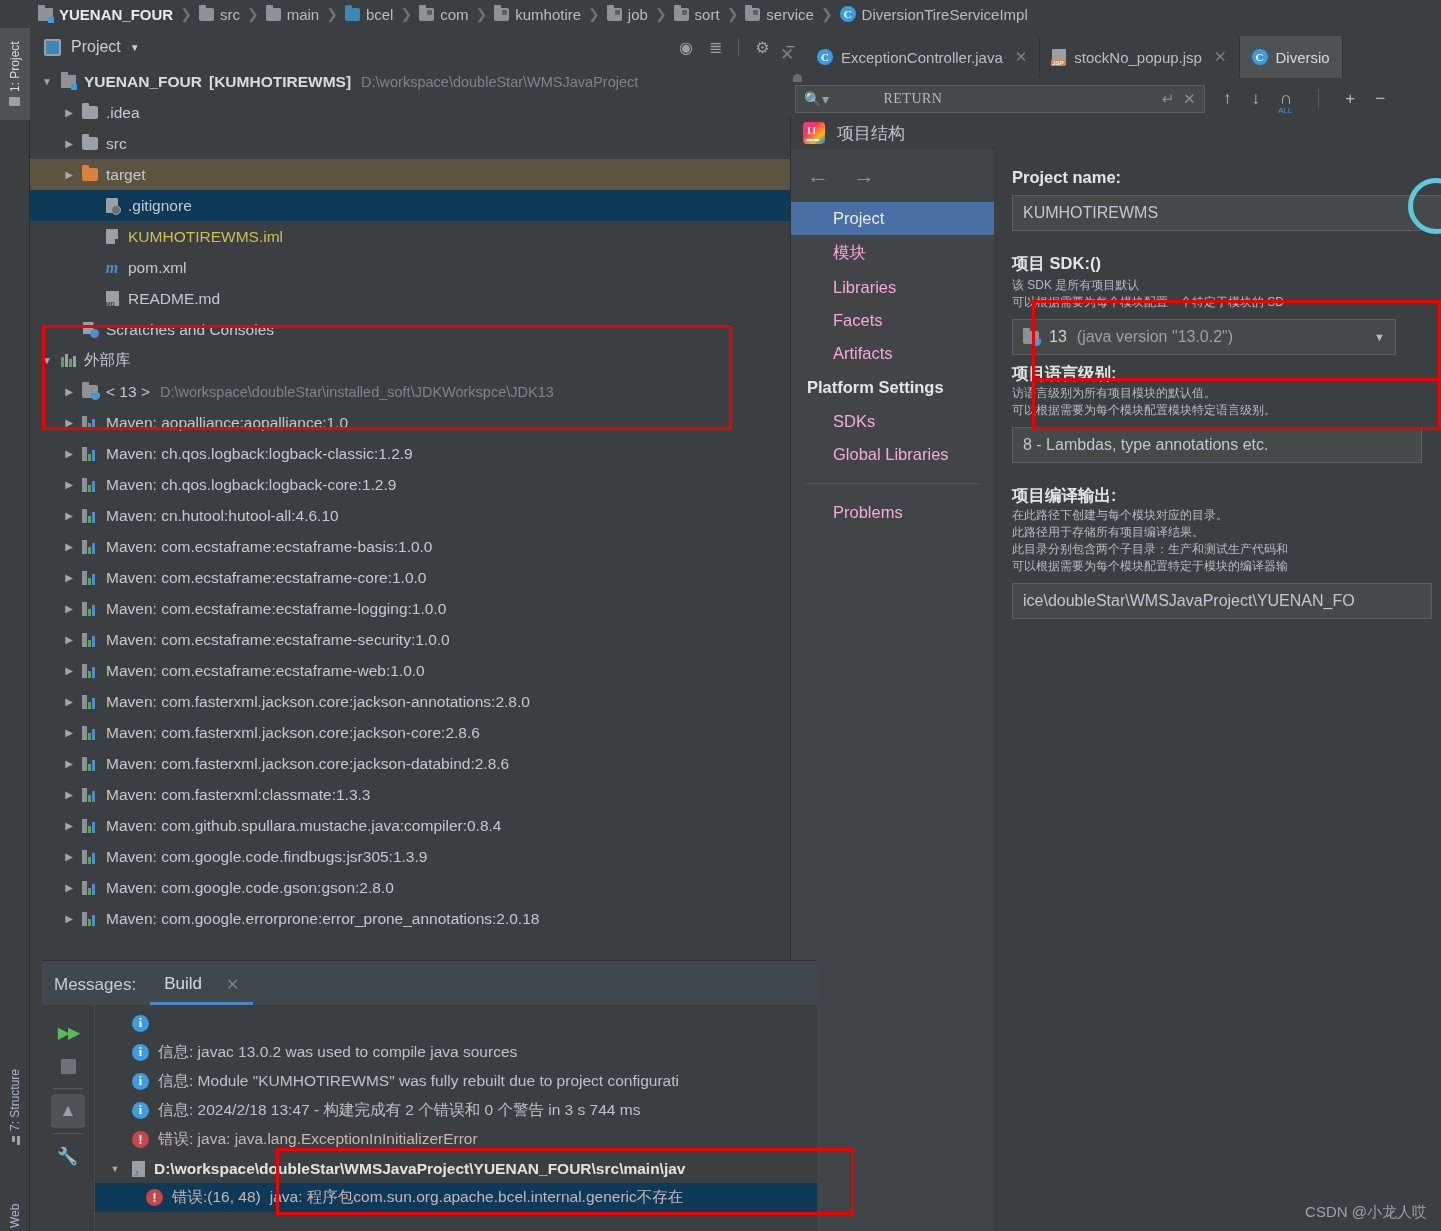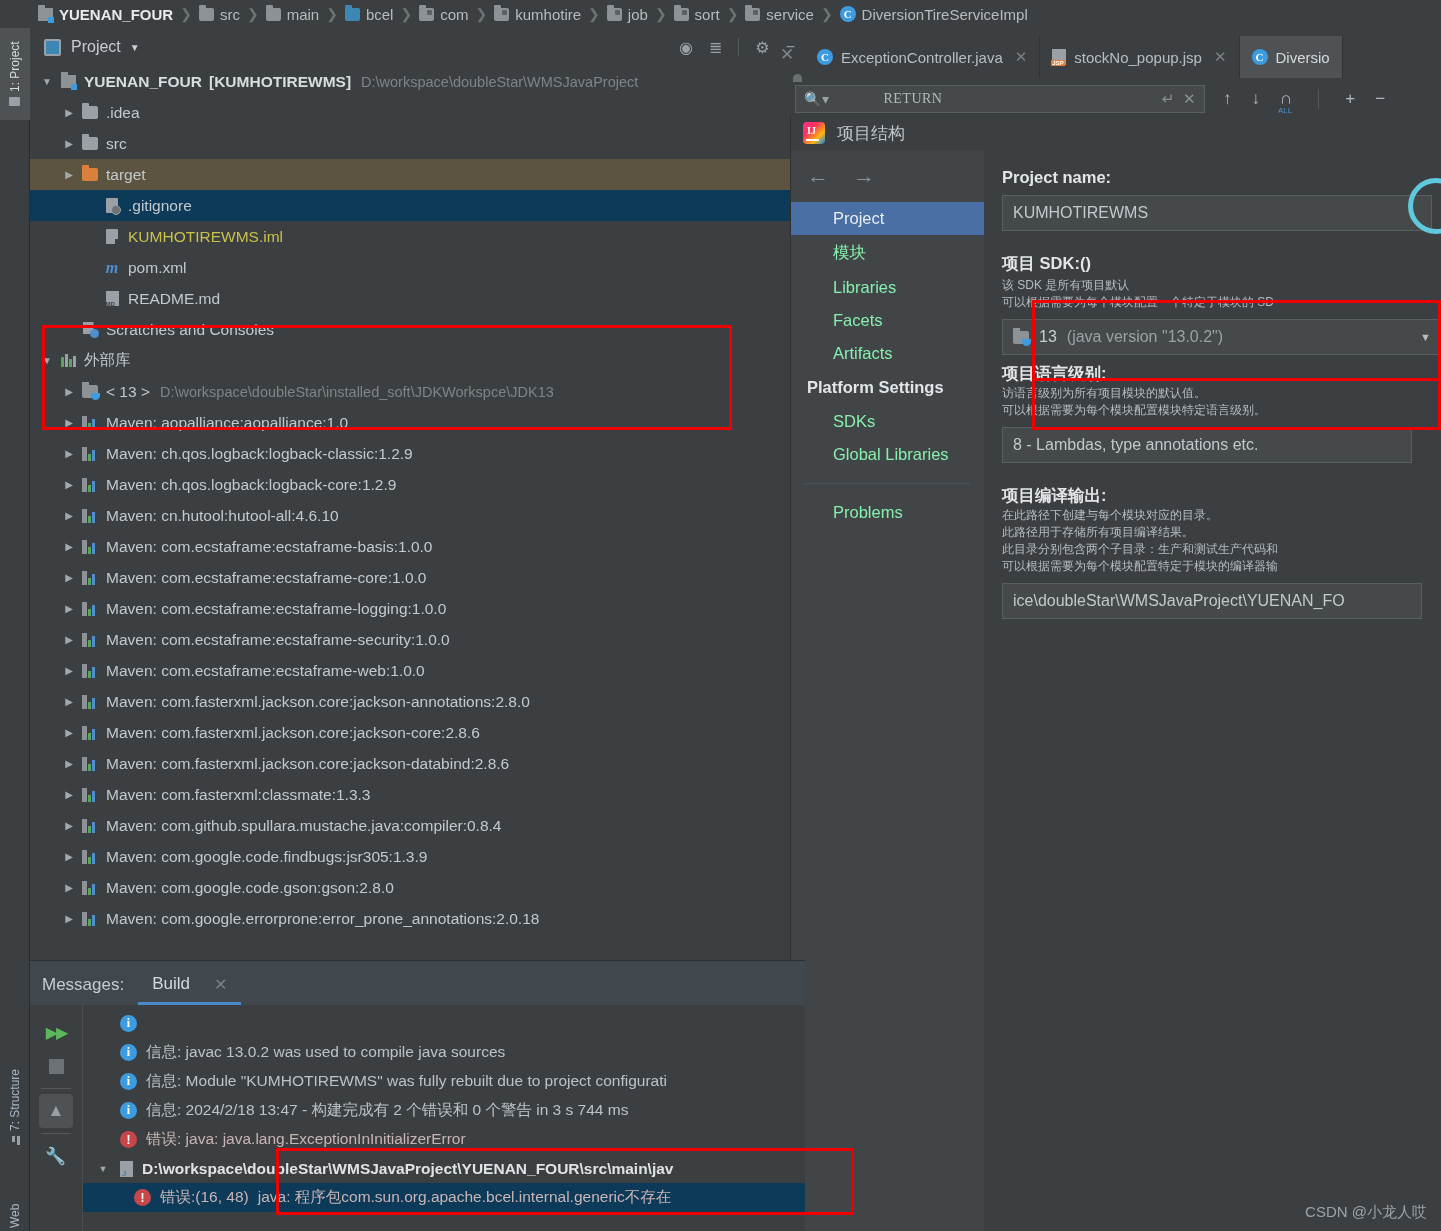--- a/index.html
+++ b/index.html
@@ -146,40 +146,40 @@
   .dialog { position:absolute; left:790px; top:116px; width:651px; height:1115px; background:#3c3f41; border-left:1px solid #2d2f31;}
   .dlg-title { height:34px; display:flex; align-items:center; gap:12px; padding-left:12px; color:#c0c5c9; font-size:17px;}
   .ij-logo { width:22px;height:22px;border-radius:4px;position:relative;overflow:hidden;background:linear-gradient(135deg,#ff318c 0%,#fe315d 35%,#fdb60d 70%,#087cfa 100%); }
   .ij-logo:after{content:"IJ";position:absolute;left:4px;top:3px;font-size:10px;color:#fff;font-weight:bold;font-family:"Liberation Serif",serif;}
   .ij-logo:before{content:"";position:absolute;left:3px;bottom:3px;width:13px;height:2px;background:#fff;}
 
   .dlg-body { position:absolute; left:0; top:34px; width:651px; height:1081px; display:flex; }
   .dlg-nav { width:230px; background:#414548; position:relative;}
   .navarrows { height:52px; display:flex; align-items:center; gap:24px; padding-left:16px; color:#8c9196; font-size:22px;}
   .nav-group { color:#e2e6e9; font-weight:bold; font-size:16.5px; padding:8px 0 8px 16px;}
-  .nav-item { font-size:16.5px; color:#86efac; padding:7px 0 7px 42px; }
+  .nav-item { font-size:16.5px; color:#f9a8d4; padding:7px 0 7px 42px; }
   .nav-item.sel { background:#4a6fa5; color:#e9edf0; }
   .nav-div { height:1px;background:#4f5458; margin:12px 14px; }
 
   .dlg-main { flex:1; position:relative; padding:18px 0 0 18px; }
   .lbl-bold { color:#e2e6e9; font-weight:bold; font-size:16.5px; }
   .txt { color:#b6bcc2; font-size:12px; }
   .field {
     height:36px; background:#45494a; border:1px solid #5a5f62; display:flex; align-items:center;
     padding:0 10px; color:#c2c8cd; font-size:16px; margin-top:8px;
   }
   .field.combo { justify-content:space-between; }
   .combo-left { display:flex;align-items:center;gap:10px;}
   .combo-left .sdkname { color:#c8ced3; }
   .combo-left .sdkver { color:#9aa1a7; }
   .combo-arrow { color:#b6bcc2; font-size:11px; }
   .cyan-circle { position:absolute; right:-22px; top:28px; width:56px;height:56px;border-radius:50%; border:5px solid #5ec8dd; background:transparent;}
 
   
-  .msgwin { position:absolute; left:30px; top:960px; width:775px; height:271px; background:#3c3f41; border-top:1px solid #2d2f31;}
+  .msgwin { position:absolute; left:42px; top:960px; width:775px; height:271px; background:#3c3f41; border-top:1px solid #2d2f31;}
   .msghdr { height:44px; display:flex; align-items:flex-end; gap:0; background:#41484d; }
   .msghdr .lbl { color:#c6ccd1; font-size:17px; padding:0 14px 10px 12px; }
   .msgtab { display:flex; align-items:center; gap:24px; padding:0 14px 8px 14px; color:#d4d9dd; font-size:17px; border-bottom:3px solid #4a88c7;}
   .msgtab .x { color:#7d8286; font-size:16px;}
   .msgbody { position:absolute; left:0; top:44px; width:775px; height:227px; display:flex; }
   .msgtools { width:52px; background:#3c3f41; padding-top:10px; display:flex; flex-direction:column; align-items:center; gap:0;}
   .mtool { width:34px;height:34px;display:flex;align-items:center;justify-content:center;color:#9aa0a5;font-size:17px;}
   .mtool.run { color:#5cb85c; font-size:16px; letter-spacing:-2px;}
   .mtool.stop i { width:15px;height:15px;background:#6d7276; display:block;}
   .mtool.warn { background:#4e5254; border-radius:4px; }
@@ -651,21 +651,21 @@
         <div class="cyan-circle"></div>
 
         <div class="lbl-bold">Project name:</div>
         <div class="field" style="width:430px">
           <span>KUMHOTIREWMS</span>
         </div>
 
         <div class="lbl-bold" style="margin-top:22px">项目 SDK:()</div>
         <div class="txt" style="margin-top:2px">该 SDK 是所有项目默认</div>
         <div class="txt" style="margin-top:0px">可以根据需要为每个模块配置一个特定于模块的 SD</div>
-        <div class="field combo" style="width:440px">
+        <div class="field combo" style="width:384px">
           <span class="combo-left">
             <span class="jdk-ico"></span>
             <span class="sdkname">13</span>
             <span class="sdkver">(java version "13.0.2")</span>
           </span>
           <span class="combo-arrow">▼</span>
         </div>
 
         <div class="lbl-bold" style="margin-top:8px">项目语言级别:</div>
         <div class="txt">访语言级别为所有项目模块的默认值。</div>

